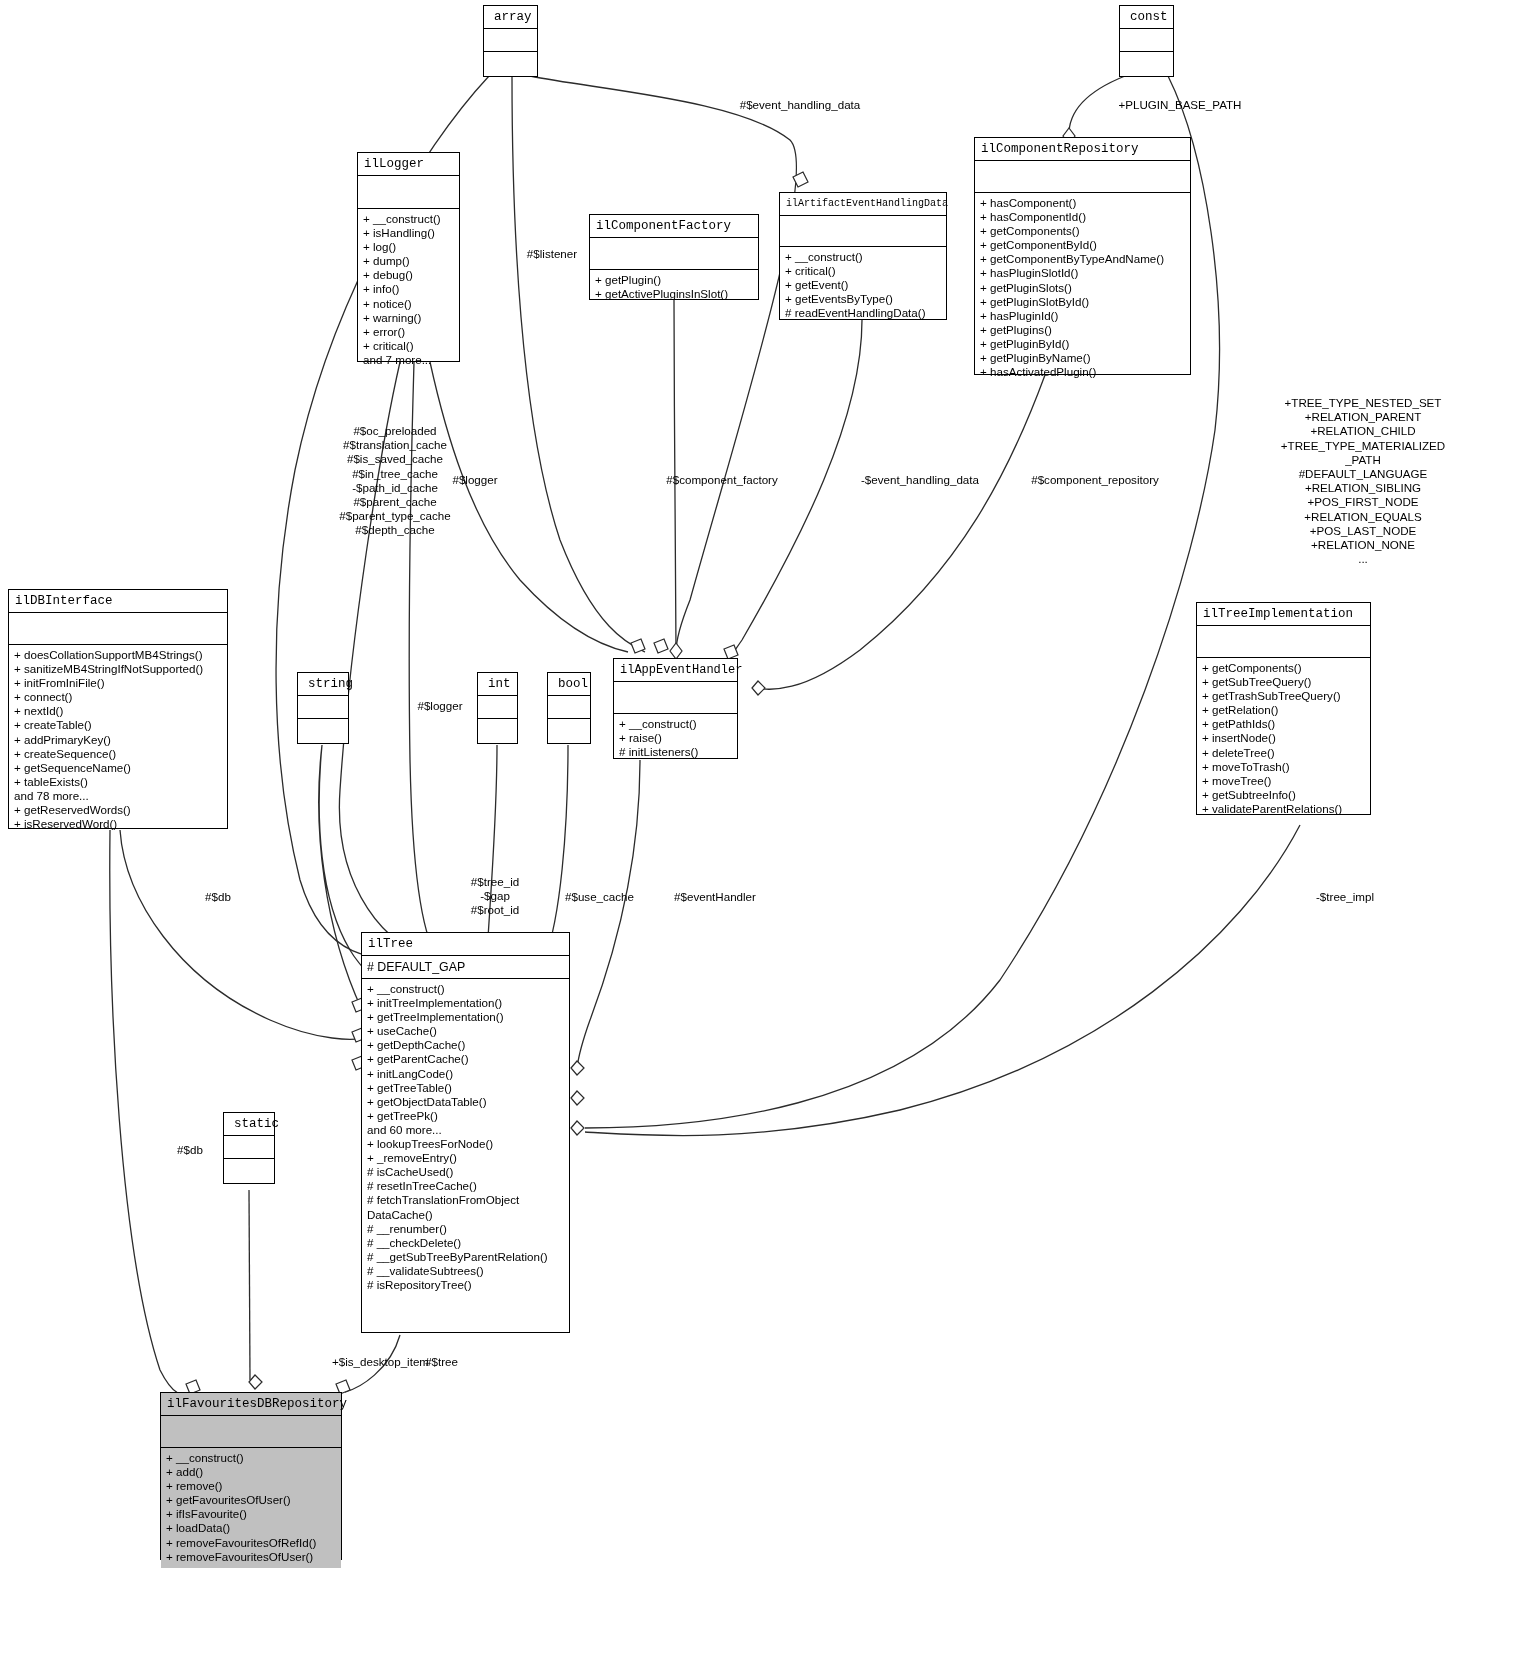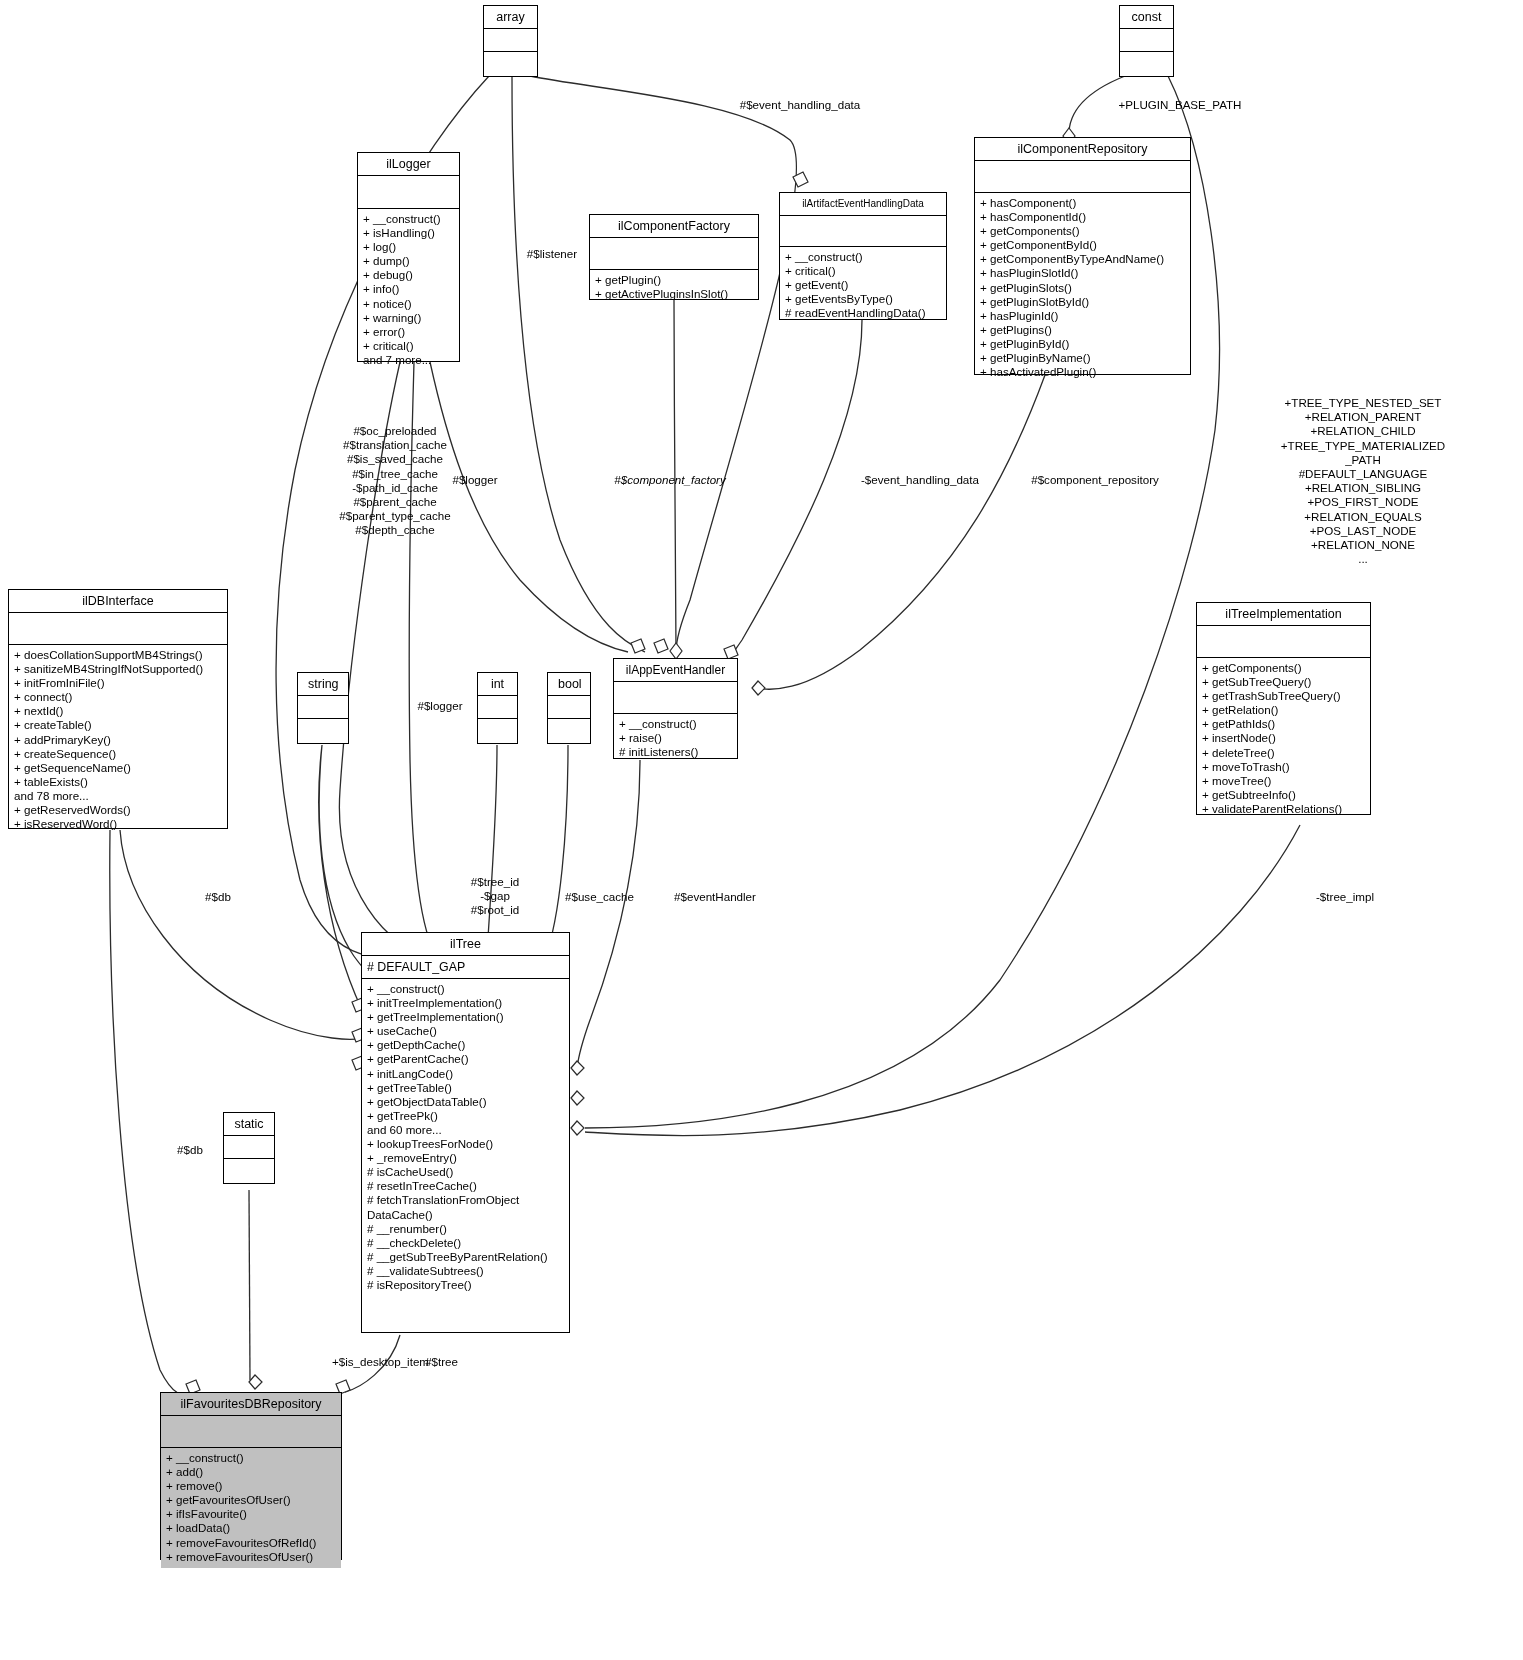--- a/index.html
+++ b/index.html
@@ -4,22 +4,22 @@
 <style>
   html,body{margin:0;padding:0;background:#ffffff;}
   body{width:1523px;height:1660px;position:relative;
        font-family:"Liberation Sans","DejaVu Sans",sans-serif;
        -webkit-font-smoothing:antialiased;}
   #canvas{position:absolute;left:0;top:0;width:1523px;height:1660px;overflow:hidden;}
   svg.edges{position:absolute;left:0;top:0;width:1523px;height:1660px;pointer-events:none;}
 
   
   .cls{position:absolute;border:1px solid #000;background:#fff;box-sizing:border-box;}
-  .cls .title{font-size:12.5px;text-align:center;padding:4px 6px 4px;border-bottom:1px solid #000;
-              white-space:nowrap;line-height:14px;}
+  .cls .title{font-size:12.5px;padding:4px 6px 4px;border-bottom:1px solid #000;
+              white-space:nowrap;line-height:14px;font-family:Liberation Mono, monospace;}
   .cls .attrs{border-bottom:1px solid #000;padding:3px 5px;min-height:14px;}
   .cls .ops{padding:3px 5px 4px;}
   .cls .row{font-size:11.6px;line-height:14.1px;white-space:nowrap;}
   .cls.filled{background:#c0c0c0;}
   .cls.filled .attrs,.cls.filled .ops{background:#c0c0c0;}
   .cls.small .title{font-size:12.5px;padding:4px 10px;}
   .cls.small .attrs{min-height:16px;}
   .cls.small .ops{min-height:16px;padding:8px 5px;}
 
   
@@ -307,21 +307,21 @@
 #$translation_cache
 #$is_saved_cache
 #$in_tree_cache
 -$path_id_cache
 #$parent_cache
 #$parent_type_cache
 #$depth_cache</div>
 
   <div class="elabel c" style="left:410px;top:473px;width:130px;">#$logger</div>
 
-  <div class="elabel c" style="left:580px;top:473px;width:180px;font-style:italic;">#$component_factory</div>
+  <div class="elabel c" style="left:632px;top:473px;width:180px;">#$component_factory</div>
 
   <div class="elabel c" style="left:830px;top:473px;width:180px;">-$event_handling_data</div>
 
   <div class="elabel c" style="left:960px;top:473px;width:270px;">#$component_repository</div>
 
   <div class="elabel c" style="left:1218px;top:396px;width:290px;">+TREE_TYPE_NESTED_SET
 +RELATION_PARENT
 +RELATION_CHILD
 +TREE_TYPE_MATERIALIZED
 _PATH

